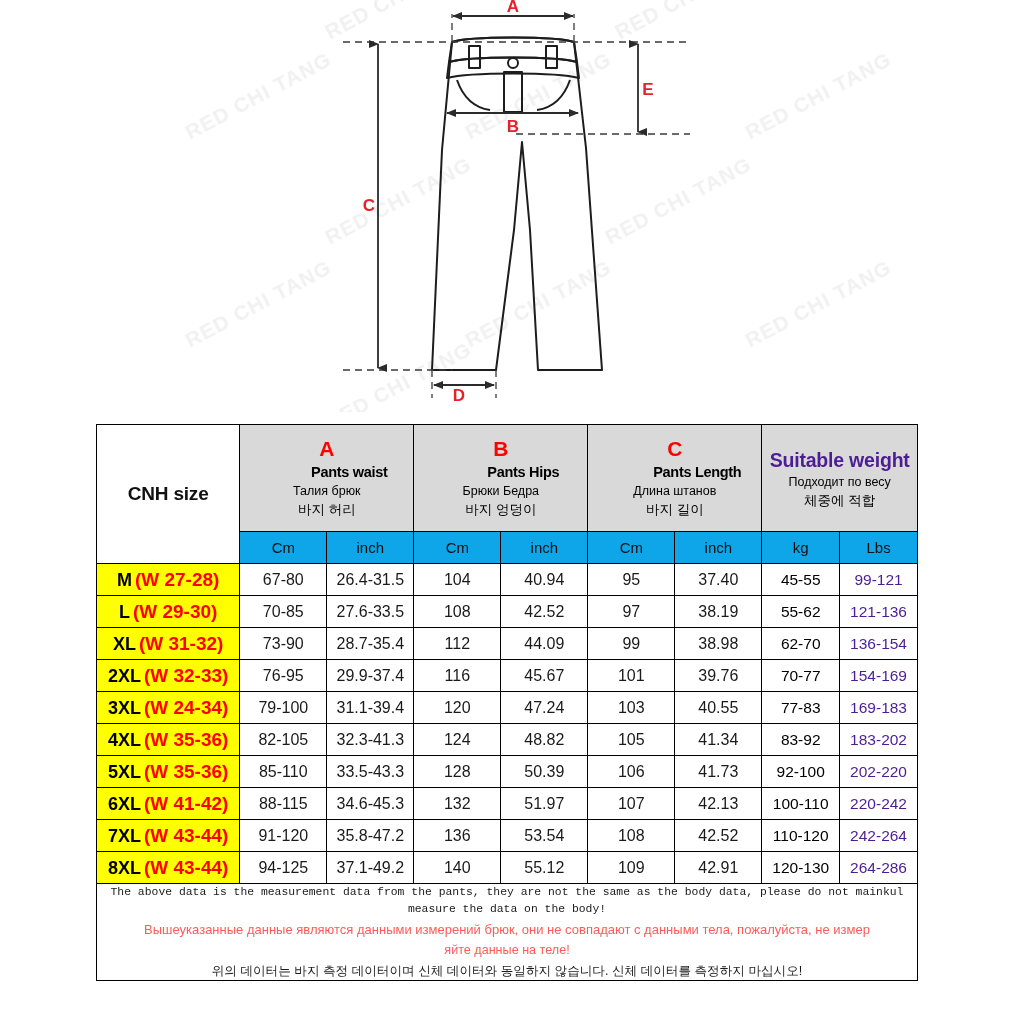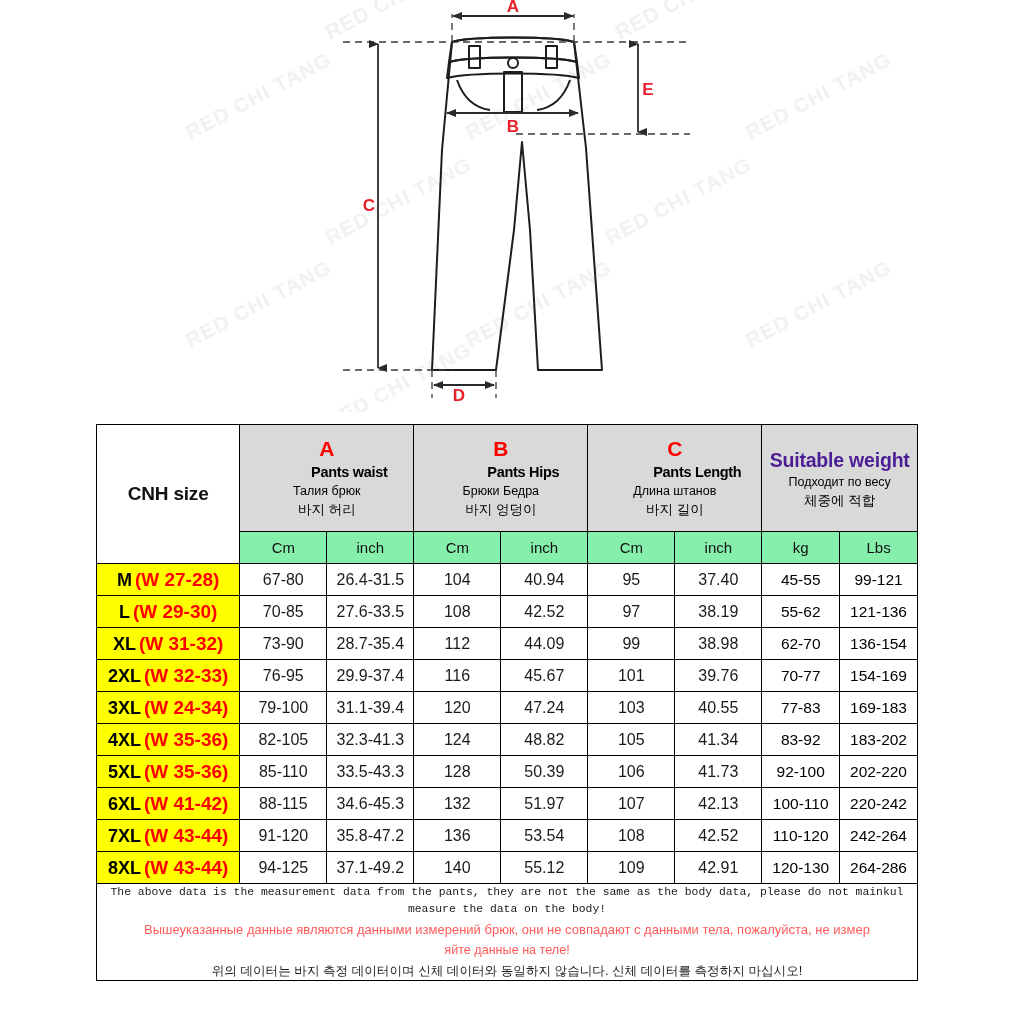--- a/index.html
+++ b/index.html
@@ -108,21 +108,21 @@
   .cnh-label {
     font-weight: bold;
     font-size: 19px;
     letter-spacing: -0.2px;
   }
 
   
   td.unit-cell {
     height: 30px;
     font-size: 15px;
-    background: #86efac;
+    background: #0ea5e9;
     margin-top: 16px;
   }
 
   
   tr.data-row td { height: 31px; }
   td.size-cell {
     background: #ffff00;
     text-align: left;
     padding-left: 8px;
     white-space: nowrap;
@@ -143,21 +143,21 @@
     color: #1a1a1a;
   }
   td.kg-cell {
     font-size: 15.5px;
     font-weight: bold;
     color: #000000;
   }
   td.lbs-cell {
     font-size: 15.5px;
     font-weight: bold;
-    color: #000000;
+    color: #4c1d95;
   }
 
   
   td.footer-cell {
     padding: 8px 10px 9px 10px;
     background: #ffffff;
     text-align: center;
     margin-top: 14px;
   }
   .note-en {

